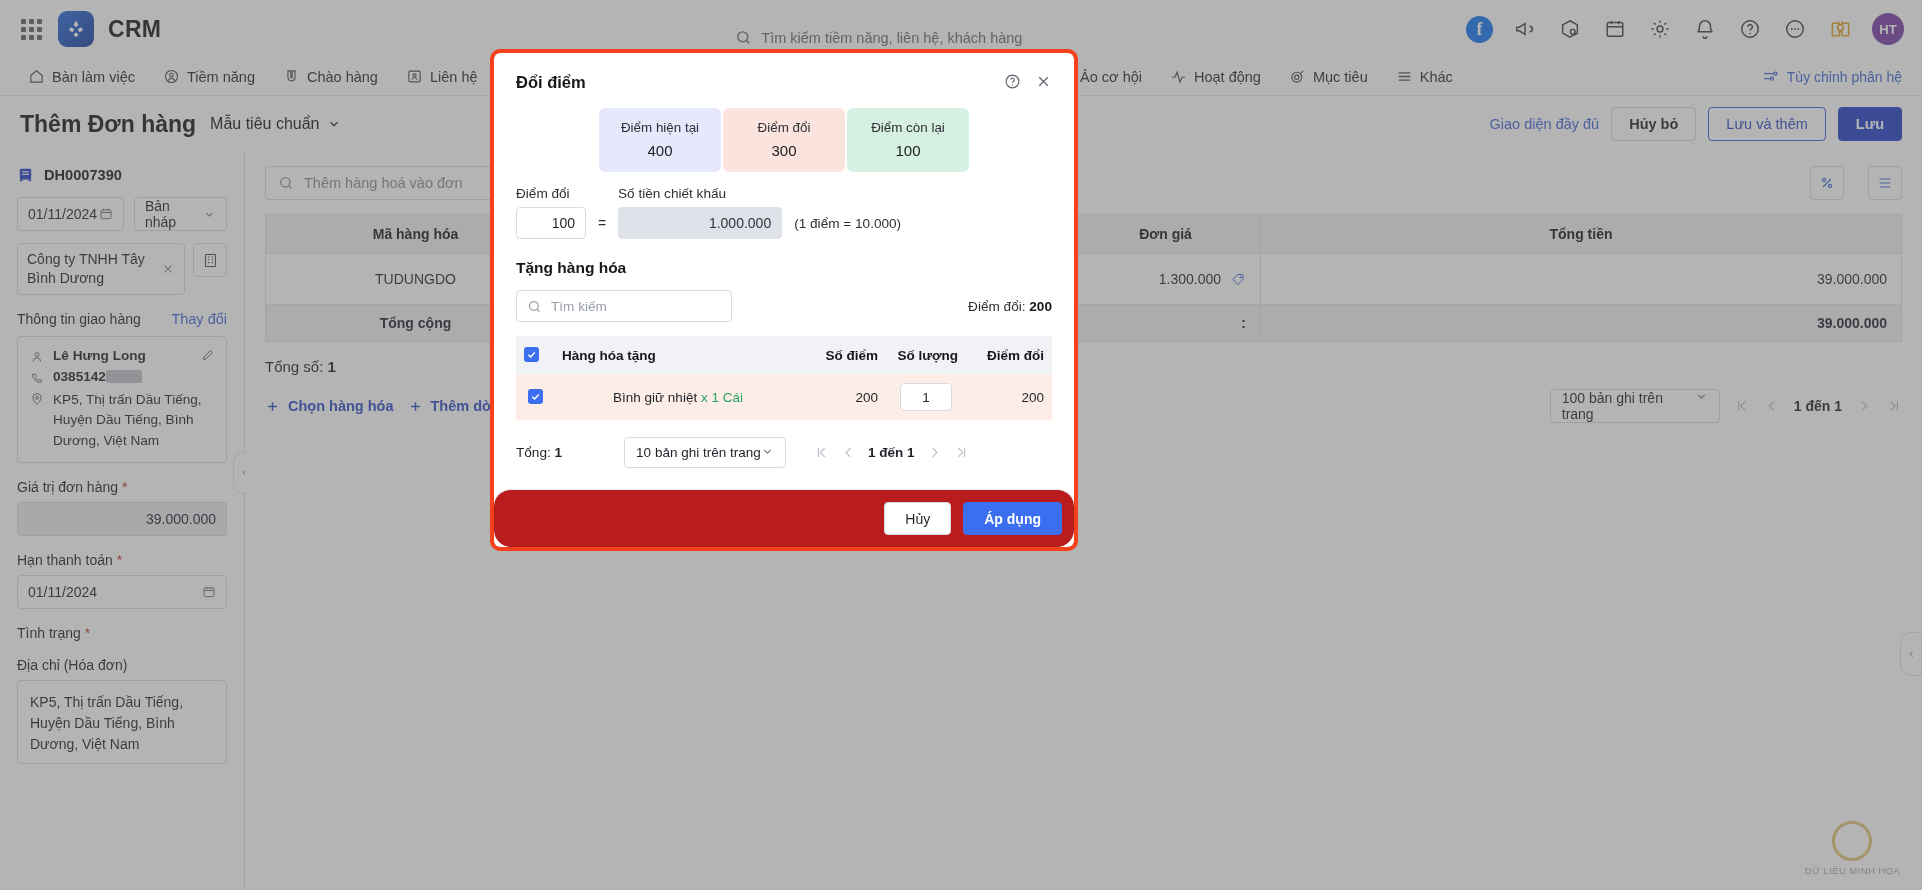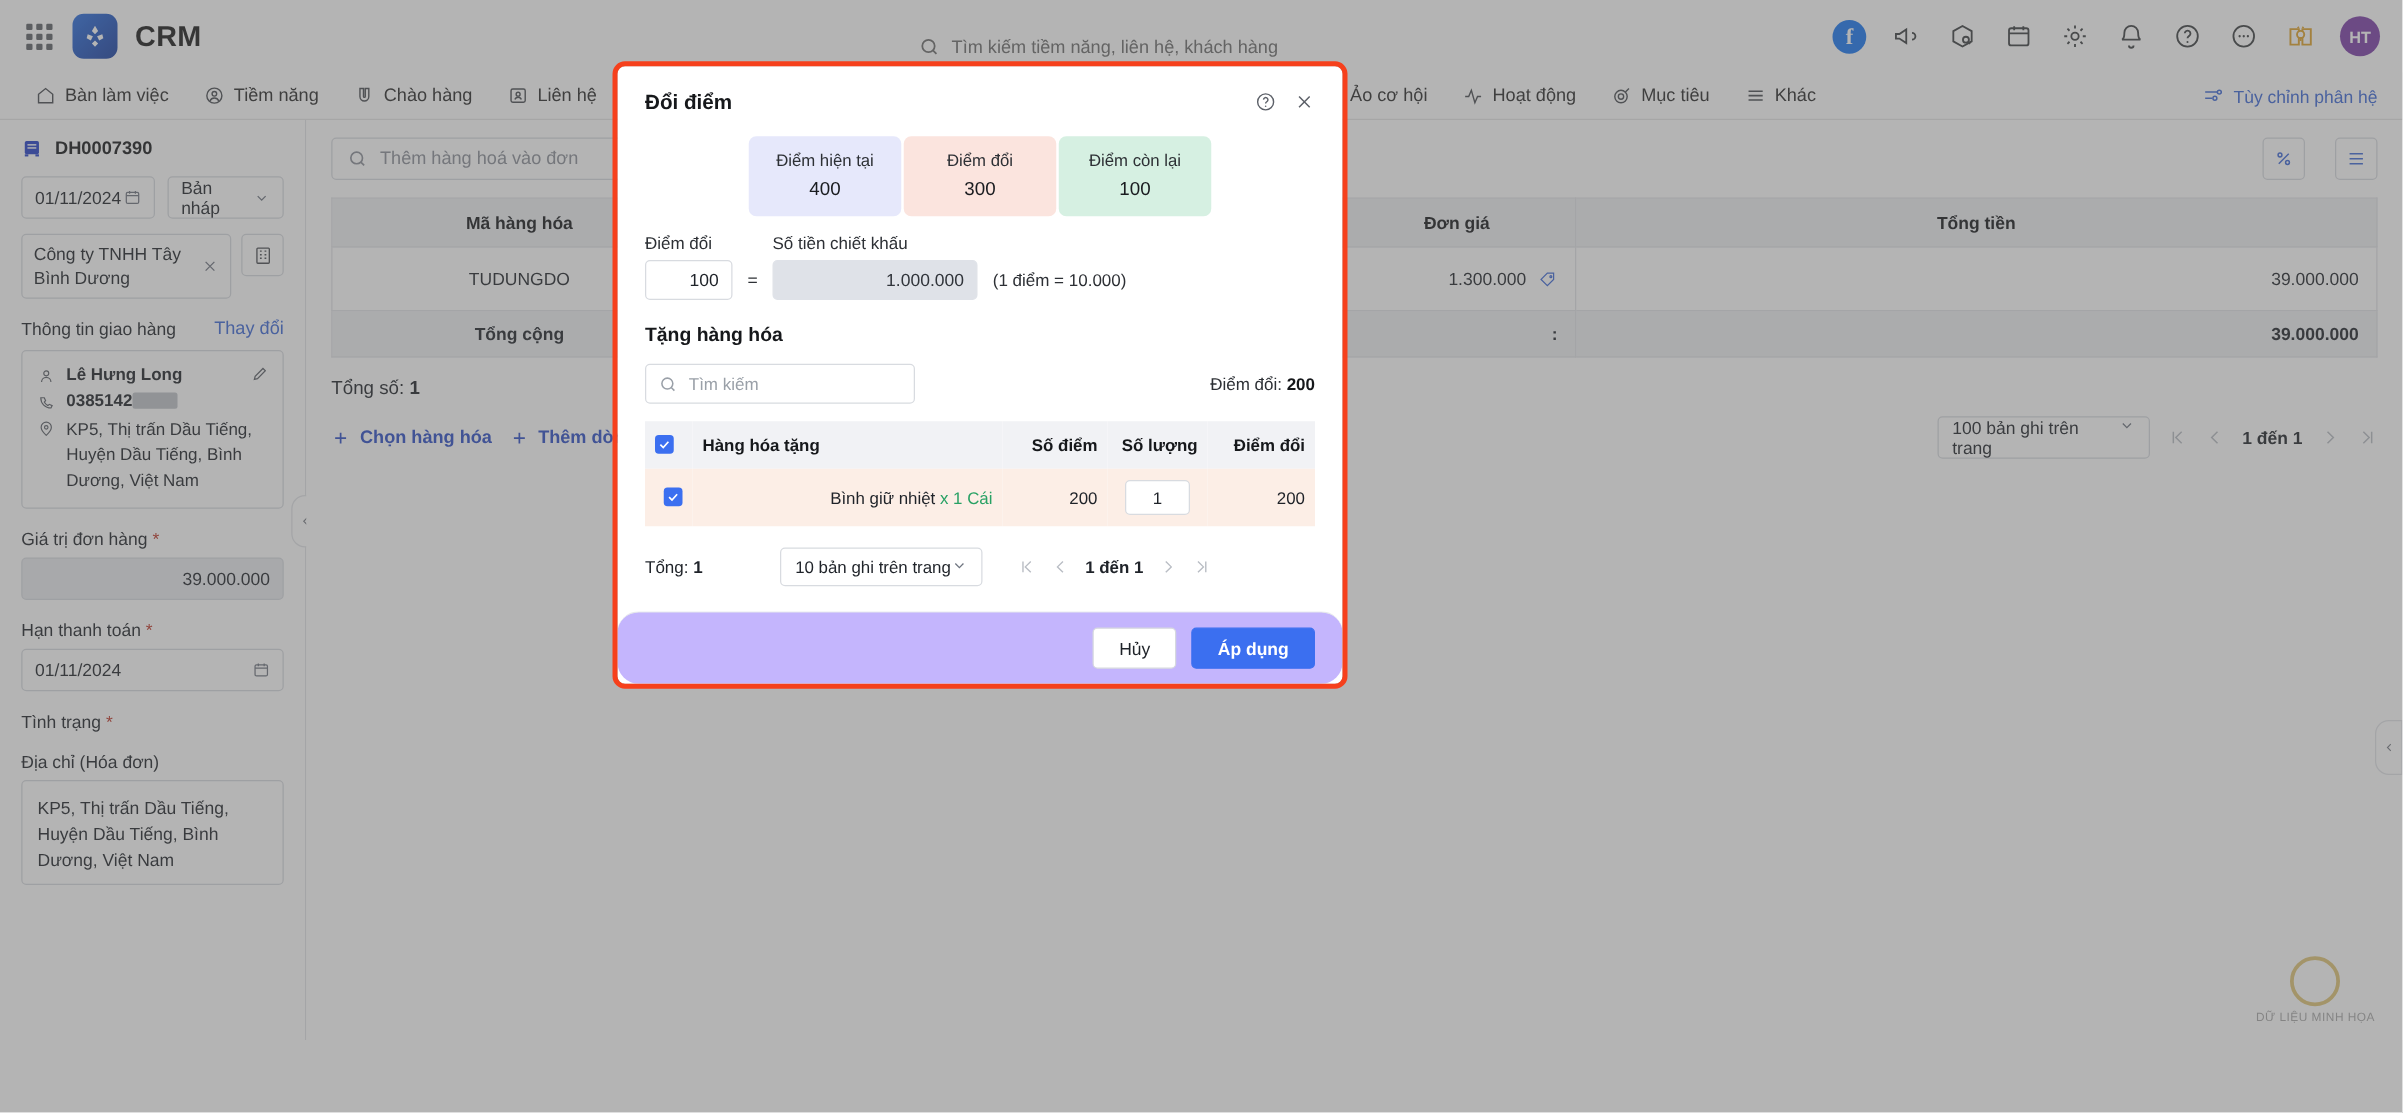--- a/index.html
+++ b/index.html
@@ -170,37 +170,37 @@
   .giftsearch-row { display: flex; align-items: center; margin-top: 13px; }
   .gift-search { width: 216px; height: 32px; border: 1px solid #d8dbe0; border-radius: 4px;
     display: flex; align-items: center; gap: 9px; padding: 0 10px; font-size: 13.6px; color: #9aa0a8; }
   .gift-points { margin-left: auto; font-size: 13.6px; color: #2d3035; }
   .gift-points b { font-weight: bold; color: #16181b; }
 
   table.gift { width: 100%; border-collapse: collapse; margin-top: 14px; font-size: 13.5px; }
   table.gift th { background: #f1f2f5; color: #16181b; font-weight: bold; padding: 11px 8px; text-align: right; white-space: nowrap; }
   table.gift th.l { text-align: left; }
   table.gift td { padding: 9px 8px; text-align: right; color: #1f2329; background: #fceee6; }
-  table.gift td.l { text-align: right; margin-top: 39px; }
+  table.gift td.l { text-align: center; margin-top: 39px; }
   .cb { width: 15px; height: 15px; border-radius: 3px; background: #3b6ff0; display: inline-flex;
     align-items: center; justify-content: center; cursor: pointer; }
   .cb svg { display: block; }
   .gift-unit { color: #28a164; }
   .qty-in { display: inline-flex; align-items: center; justify-content: center; width: 52px; height: 28px;
     border: 1px solid #d8dbe0; border-radius: 4px; background: #fff; font-size: 13.5px; color: #1f2329; }
 
   .gift-foot { display: flex; align-items: center; margin-top: 17px; font-size: 13.6px; color: #1f2329; }
   .gift-foot .tt b { font-weight: bold; }
   .gf-select { width: 162px; height: 31px; border: 1px solid #d8dbe0; border-radius: 4px;
     display: flex; align-items: center; padding: 0 11px; font-size: 13.5px; color: #1f2329; cursor: pointer; margin-left: 62px; }
   .gf-select .cv { margin-left: auto; color: #6f7580; }
   .gf-pager { display: flex; align-items: center; gap: 12px; margin-left: 28px; }
   .gf-pager .nums { font-size: 13.5px; font-weight: bold; color: #1f2329; }
 
-  .m-foot { border-top: 1px solid #e6e8ec; background: #c4b5fd; padding: 12px 22px;
+  .m-foot { border-top: 1px solid #e6e8ec; background: #b91c1c; padding: 12px 12px;
     display: flex; justify-content: flex-end; gap: 12px; border-radius: 17px; }
   .mb { height: 33px; padding: 0 20px; border-radius: 4px; font-size: 14px;
     display: flex; align-items: center; justify-content: center; cursor: pointer; }
   .mb-cancel { background: #fff; border: 1px solid #d6d9de; color: #1f2329; }
   .mb-apply { background: #3b6ff0; border: 1px solid #3b6ff0; color: #fff; font-weight: bold; }
 </style>
 </head>
 <body>
 
 <div id="root">
@@ -384,20 +384,35 @@
       <div class="nav-right">
         <svg width="17" height="17" viewBox="0 0 24 24" fill="none" stroke="#3f6ad8" stroke-width="1.7">
             <path d="M3 8h14M3 15h8"></path>
             <circle cx="19" cy="8" r="2.2"></circle>
             <circle cx="14" cy="15" r="2.2"></circle>
           </svg>
         <span>Tùy chỉnh phân hệ</span>
       </div>
     </div>
 
+    <div class="pagehead">
+      <div class="pagetitle">Thêm Đơn hàng</div>
+      <div class="tmpl">
+        <span>Mẫu tiêu chuẩn</span>
+        <svg width="14" height="14" viewBox="0 0 24 24" fill="none" stroke="#16181b" stroke-width="2">
+            <path d="M6 9l6 6 6-6"></path>
+          </svg>
+      </div>
+      <div class="head-actions">
+        <div class="link-btn">Giao diện đầy đủ</div>
+        <div class="btn btn-plain">Hủy bỏ</div>
+        <div class="btn btn-outline">Lưu và thêm</div>
+        <div class="btn btn-primary">Lưu</div>
+      </div>
+    </div>
 
     <div class="bodysplit">
 
       <div class="sidebar">
         <div class="row-inline" style="margin-bottom:14px;">
           <svg width="17" height="17" viewBox="0 0 24 24" fill="#2540c8">
               <rect x="4" y="4" width="16" height="15" rx="2"></rect>
               <rect x="7" y="7.5" width="10" height="1.6" fill="#fff"></rect>
               <rect x="7" y="11" width="10" height="1.6" fill="#fff"></rect>
               <rect x="4" y="19" width="4" height="2.4"></rect>

